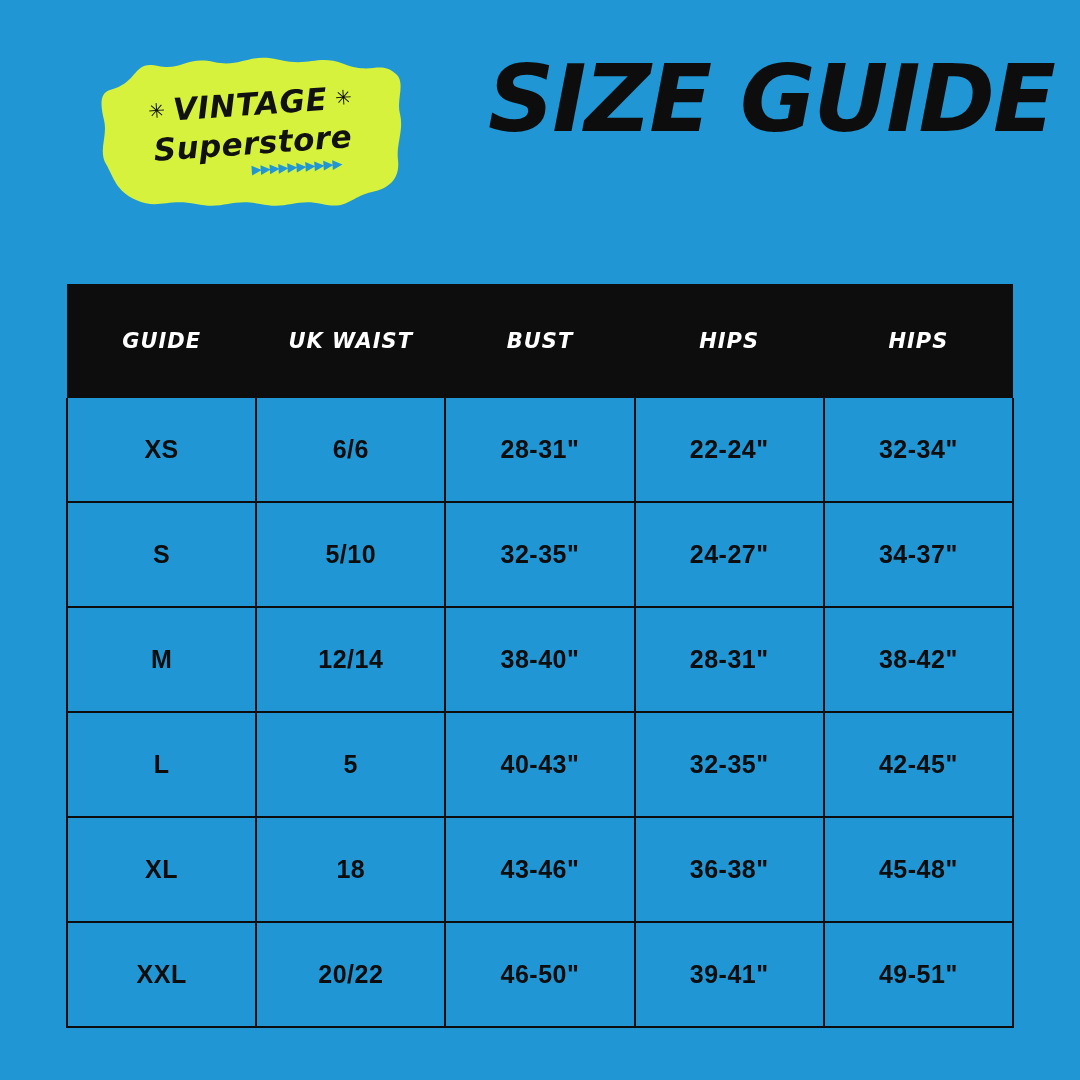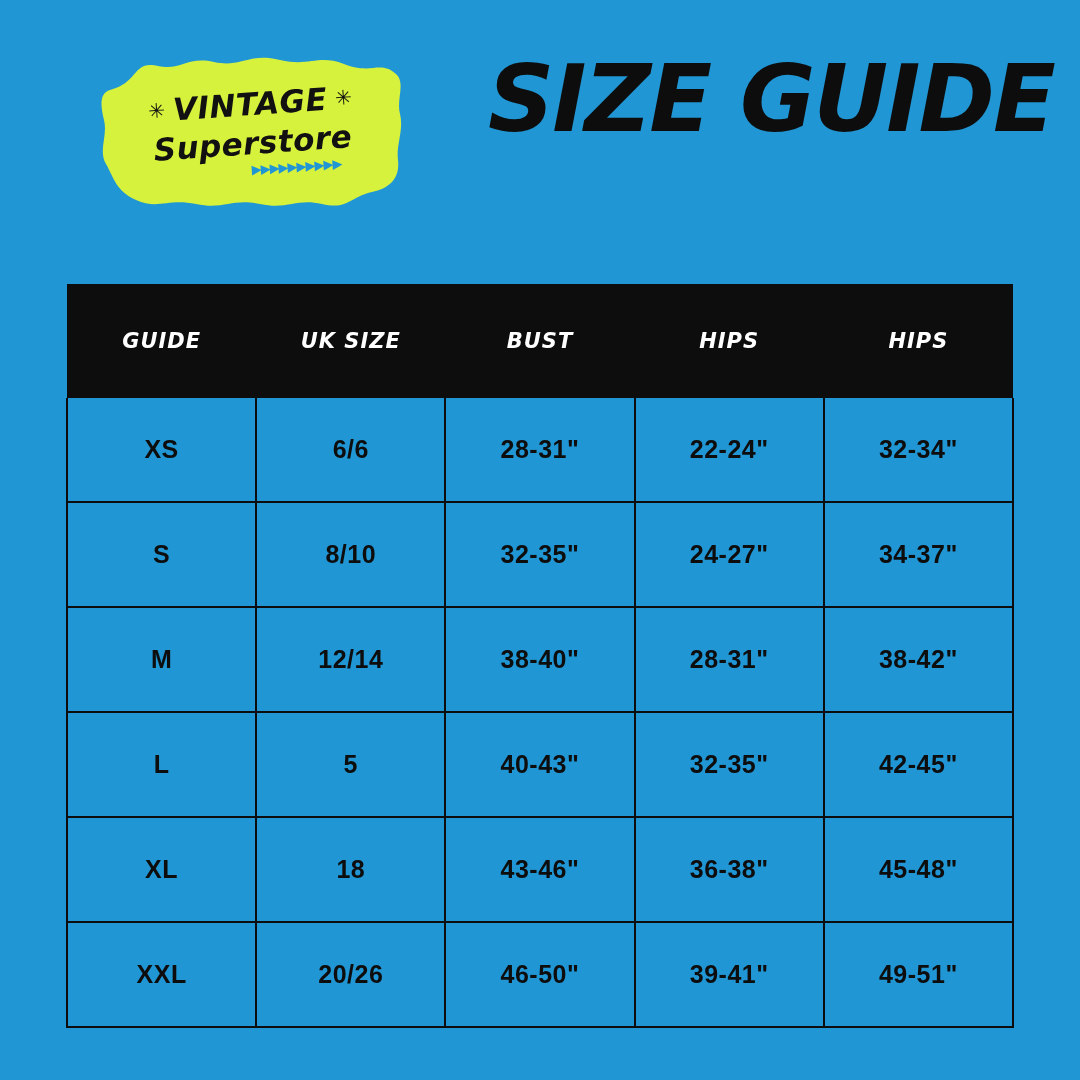--- a/index.html
+++ b/index.html
@@ -198,37 +198,37 @@
       <div class="main-title">SIZE GUIDE</div>
     </div>
 
   </div>
 
   <div class="table-wrap">
     <table class="size-table">
       <thead>
         <tr>
           <th>GUIDE</th>
-          <th>UK SIZE</th>
+          <th>UK WAIST</th>
           <th>BUST</th>
           <th>HIPS</th>
           <th>HIPS</th>
         </tr>
       </thead>
       <tbody>
         <tr>
           <td>XS</td>
           <td>6/6</td>
           <td>28-31"</td>
           <td>22-24"</td>
           <td>32-34"</td>
         </tr>
         <tr>
           <td>S</td>
-          <td>8/10</td>
+          <td>5/10</td>
           <td>32-35"</td>
           <td>24-27"</td>
           <td>34-37"</td>
         </tr>
         <tr>
           <td>M</td>
           <td>12/14</td>
           <td>38-40"</td>
           <td>28-31"</td>
           <td>38-42"</td>
@@ -242,21 +242,21 @@
         </tr>
         <tr>
           <td>XL</td>
           <td>18</td>
           <td>43-46"</td>
           <td>36-38"</td>
           <td>45-48"</td>
         </tr>
         <tr>
           <td>XXL</td>
-          <td>20/26</td>
+          <td>20/22</td>
           <td>46-50"</td>
           <td>39-41"</td>
           <td>49-51"</td>
         </tr>
       </tbody>
     </table>
   </div>
 
 </div>
 

